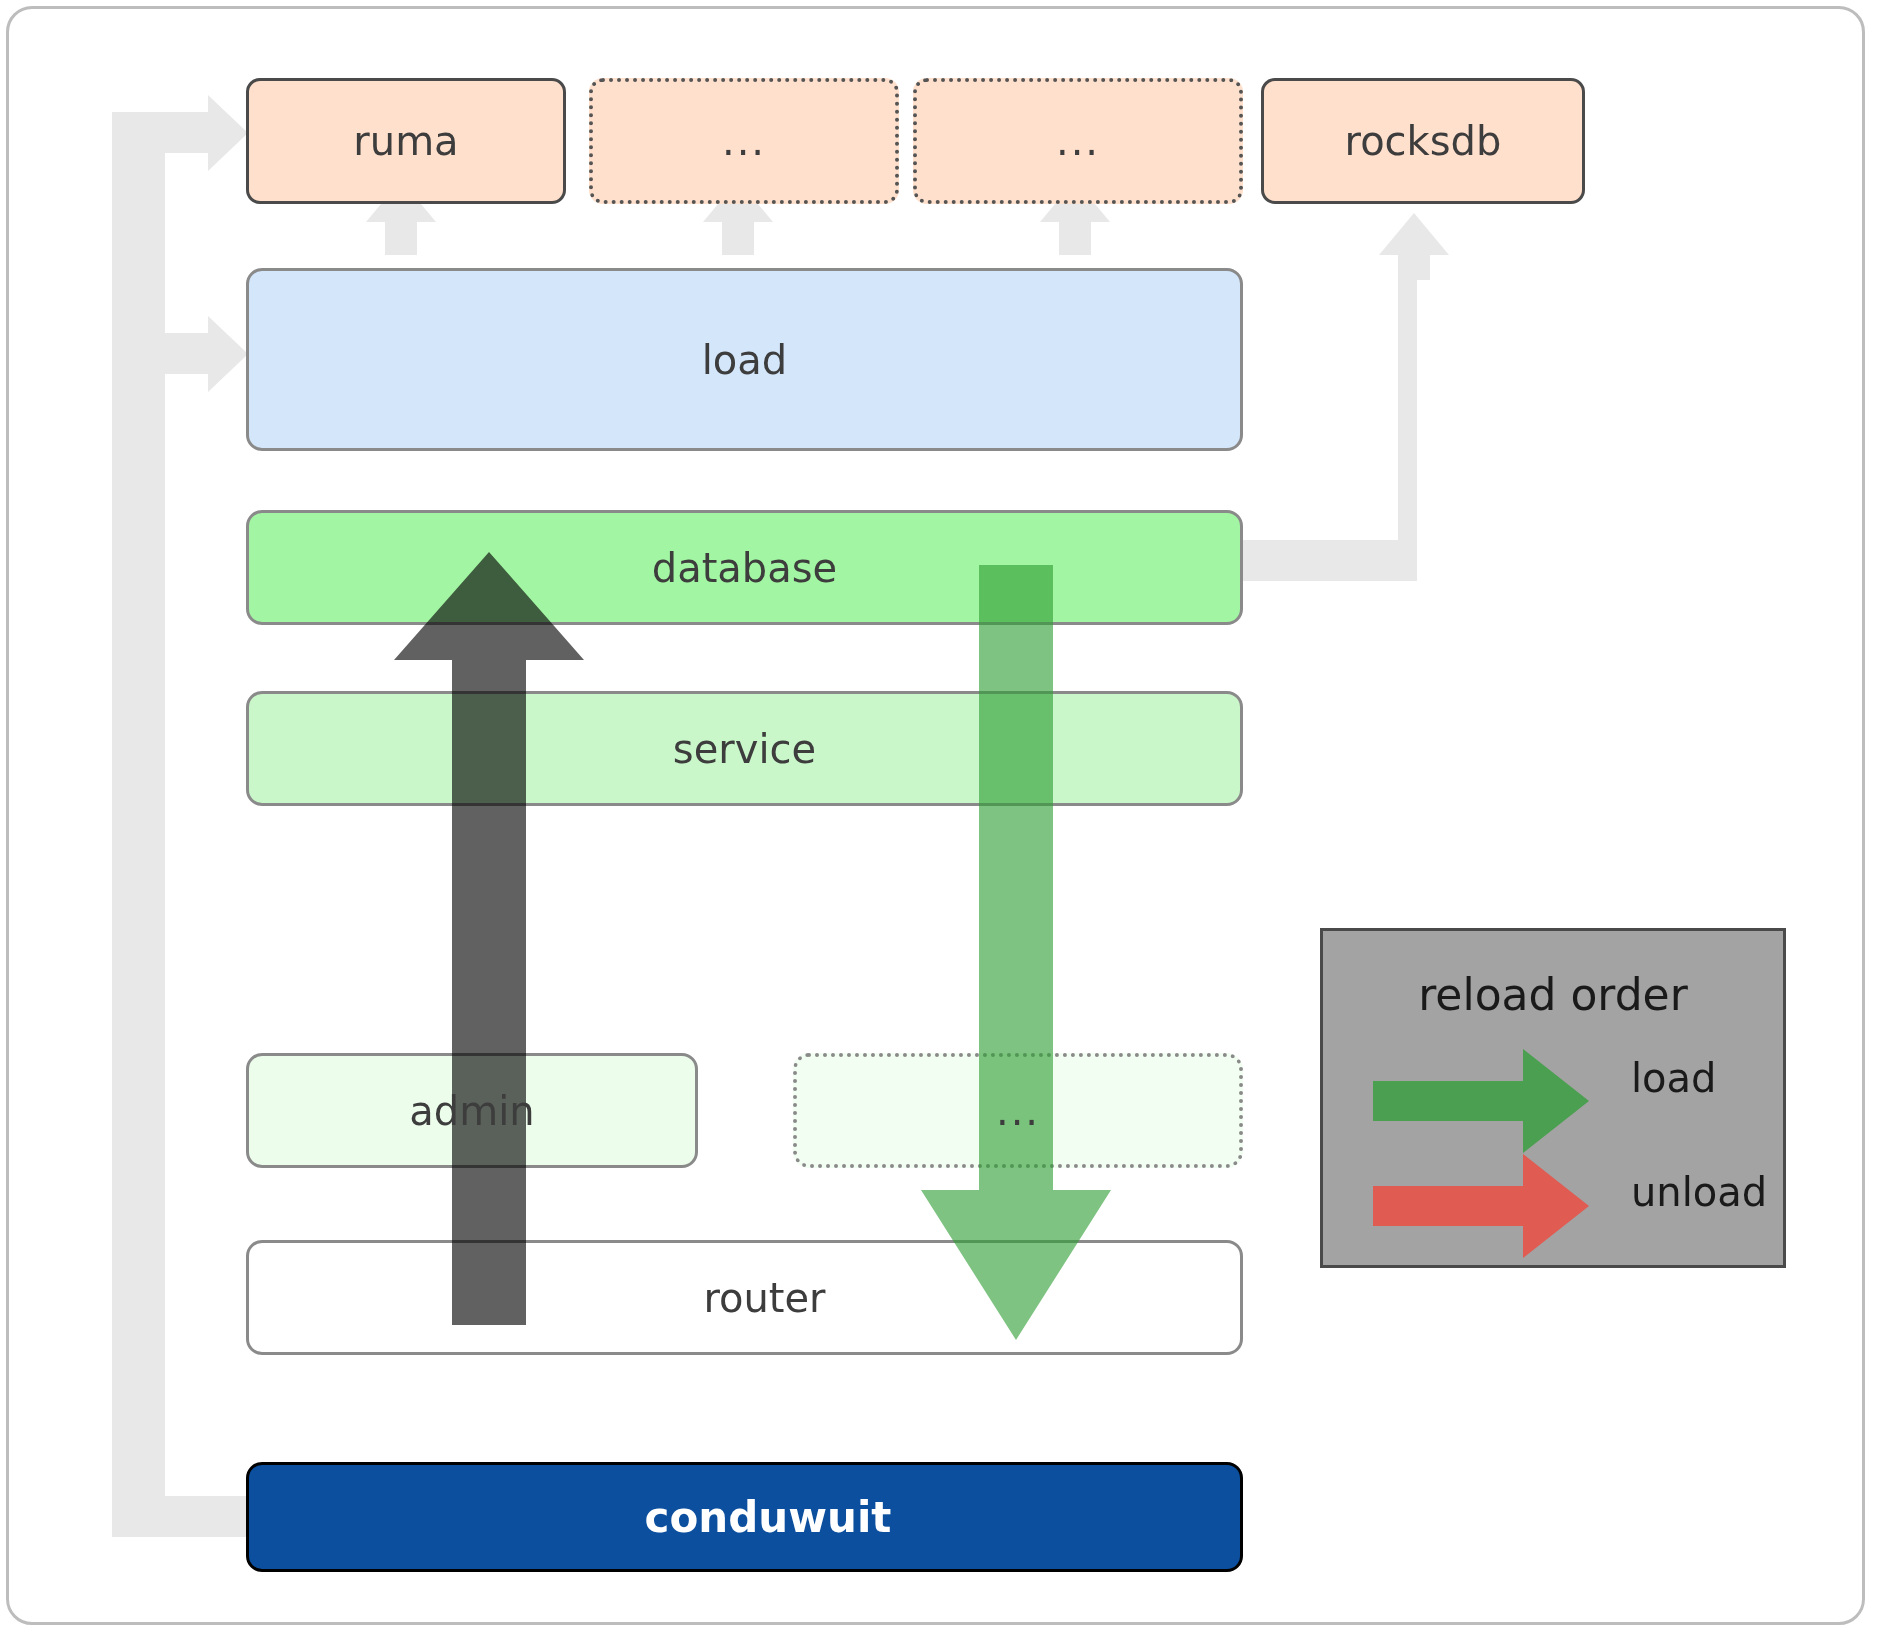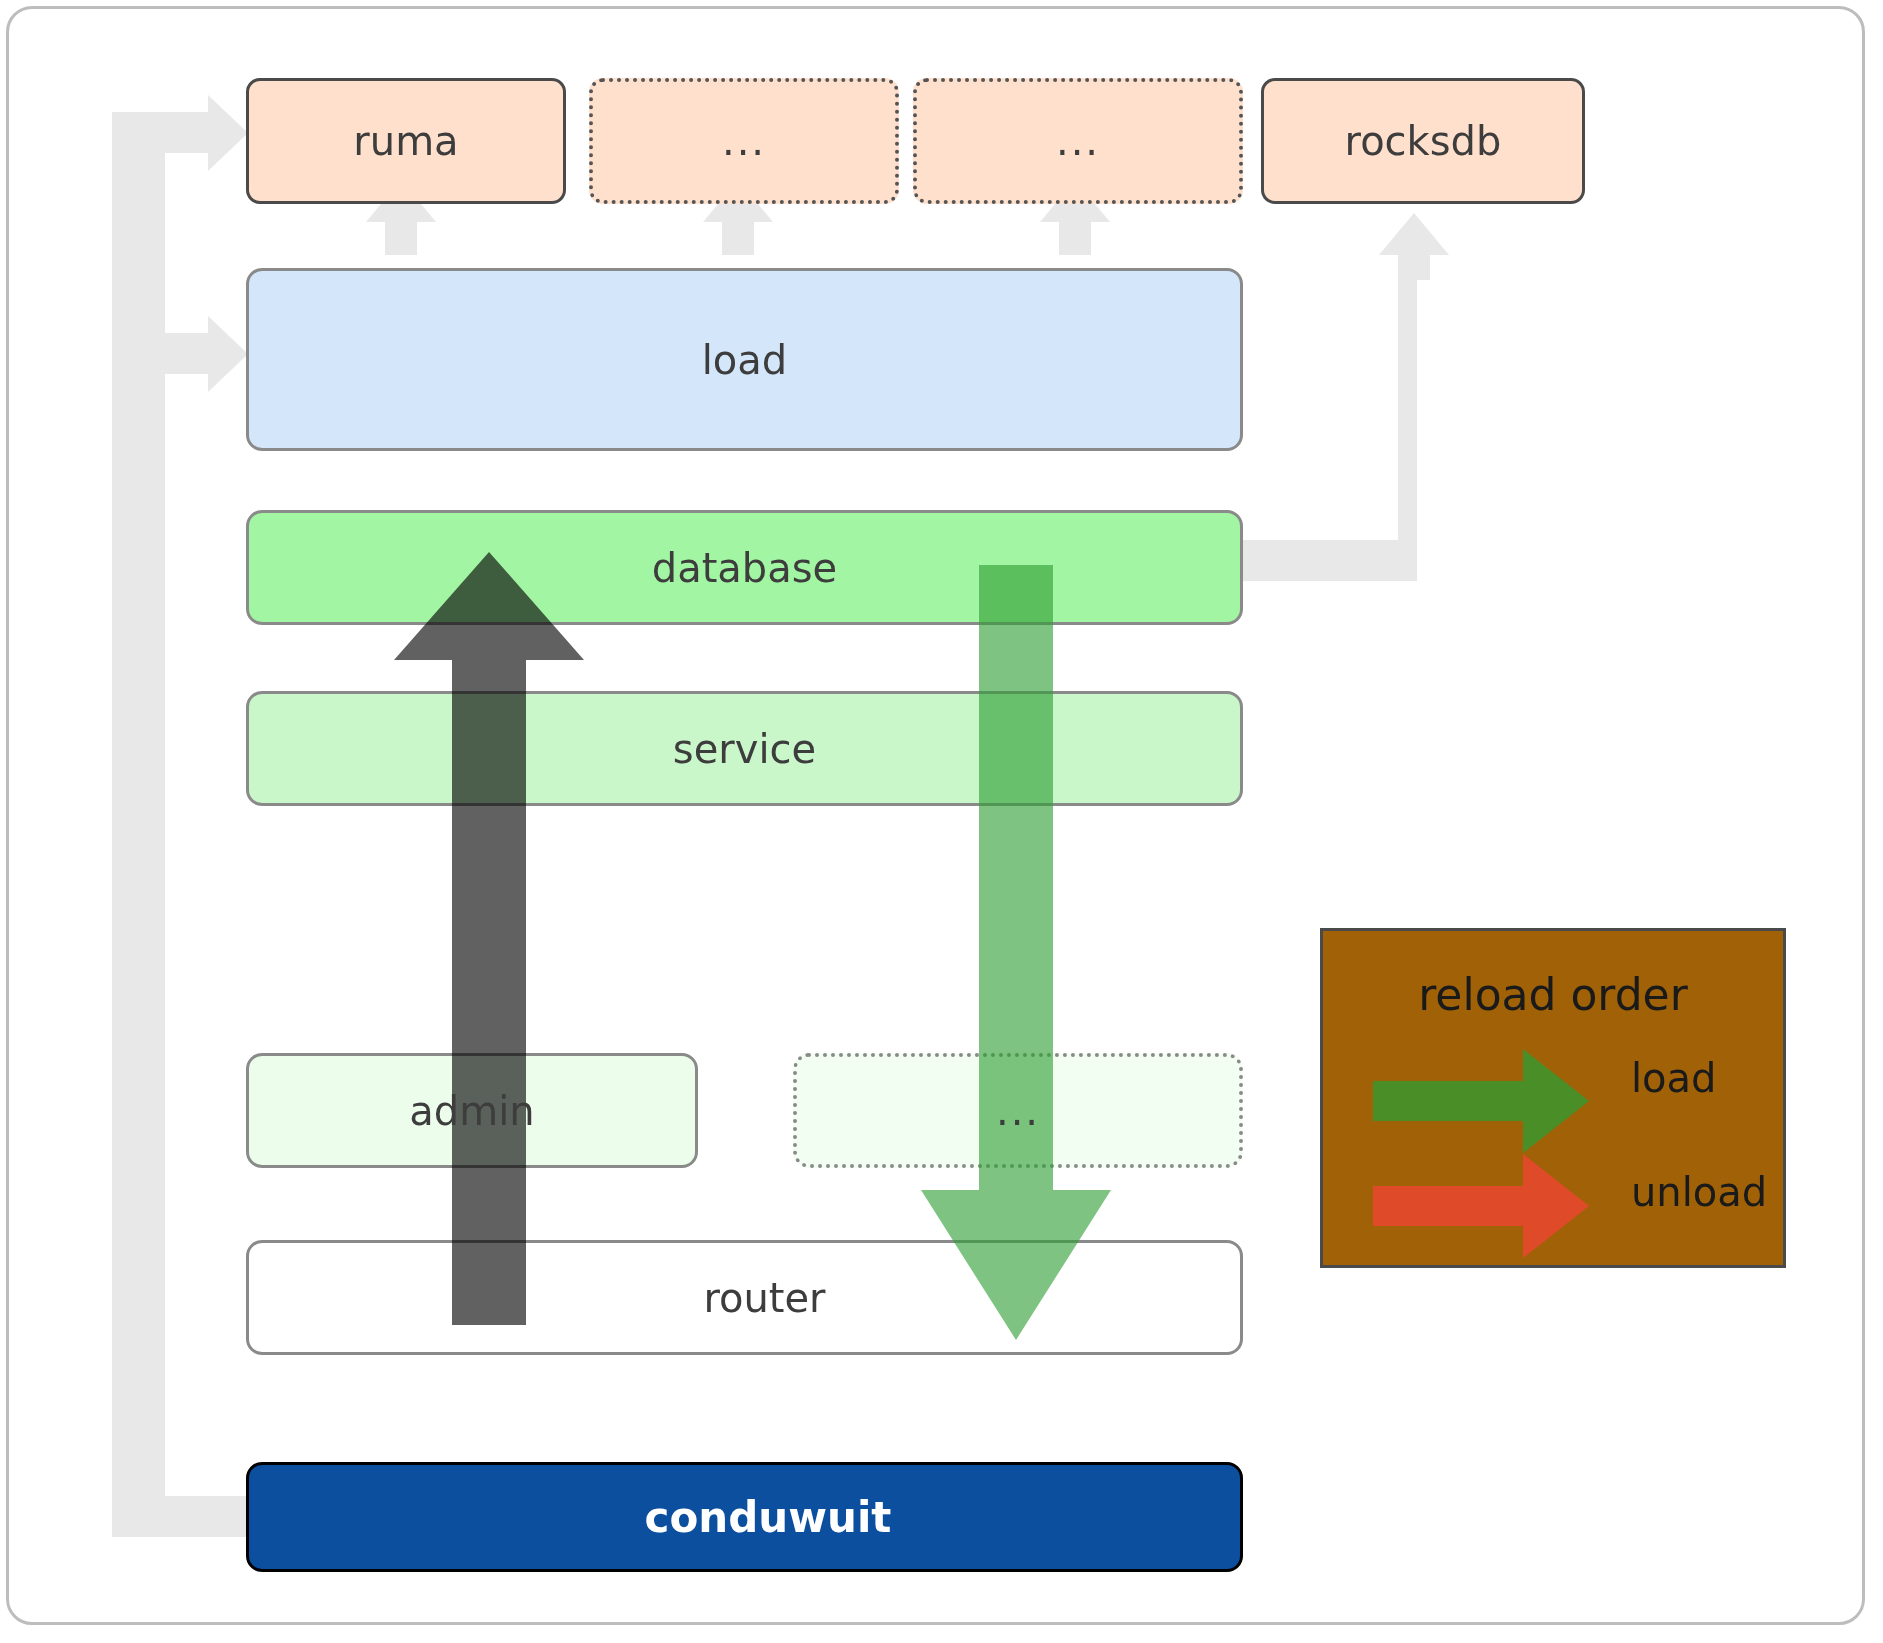--- a/index.html
+++ b/index.html
@@ -92,21 +92,21 @@
     font-weight: bold;
     color: #ffffff;
   }
   
   .legend {
     position: absolute;
     left: 1320px;
     top: 928px;
     width: 466px;
     height: 340px;
-    background: #a16207;
+    background: #a3a3a3;
     border: 3px solid #4a4a4a;
     box-sizing: border-box;
   }
   .legend-title {
     position: absolute;
     left: 0;
     top: 38px;
     width: 100%;
     text-align: center;
     font-size: 44px;

